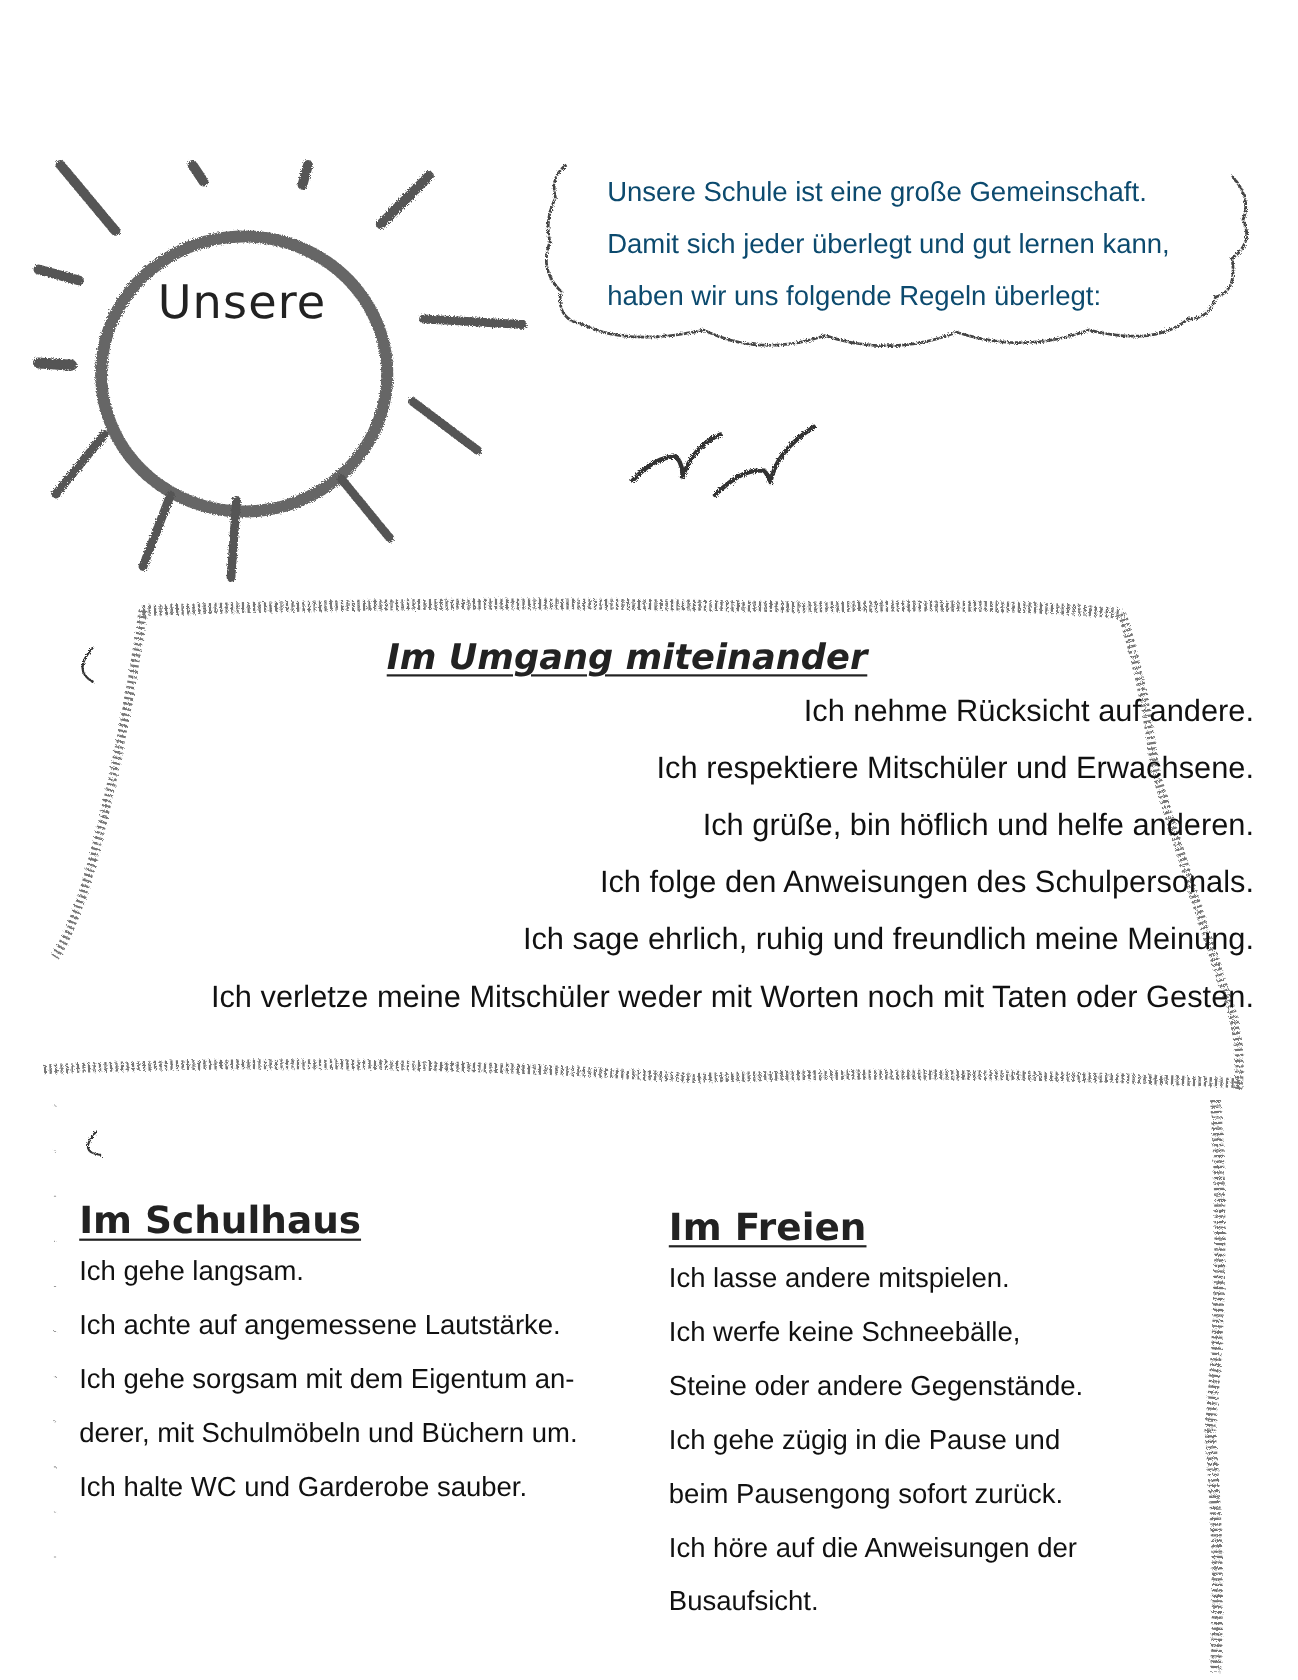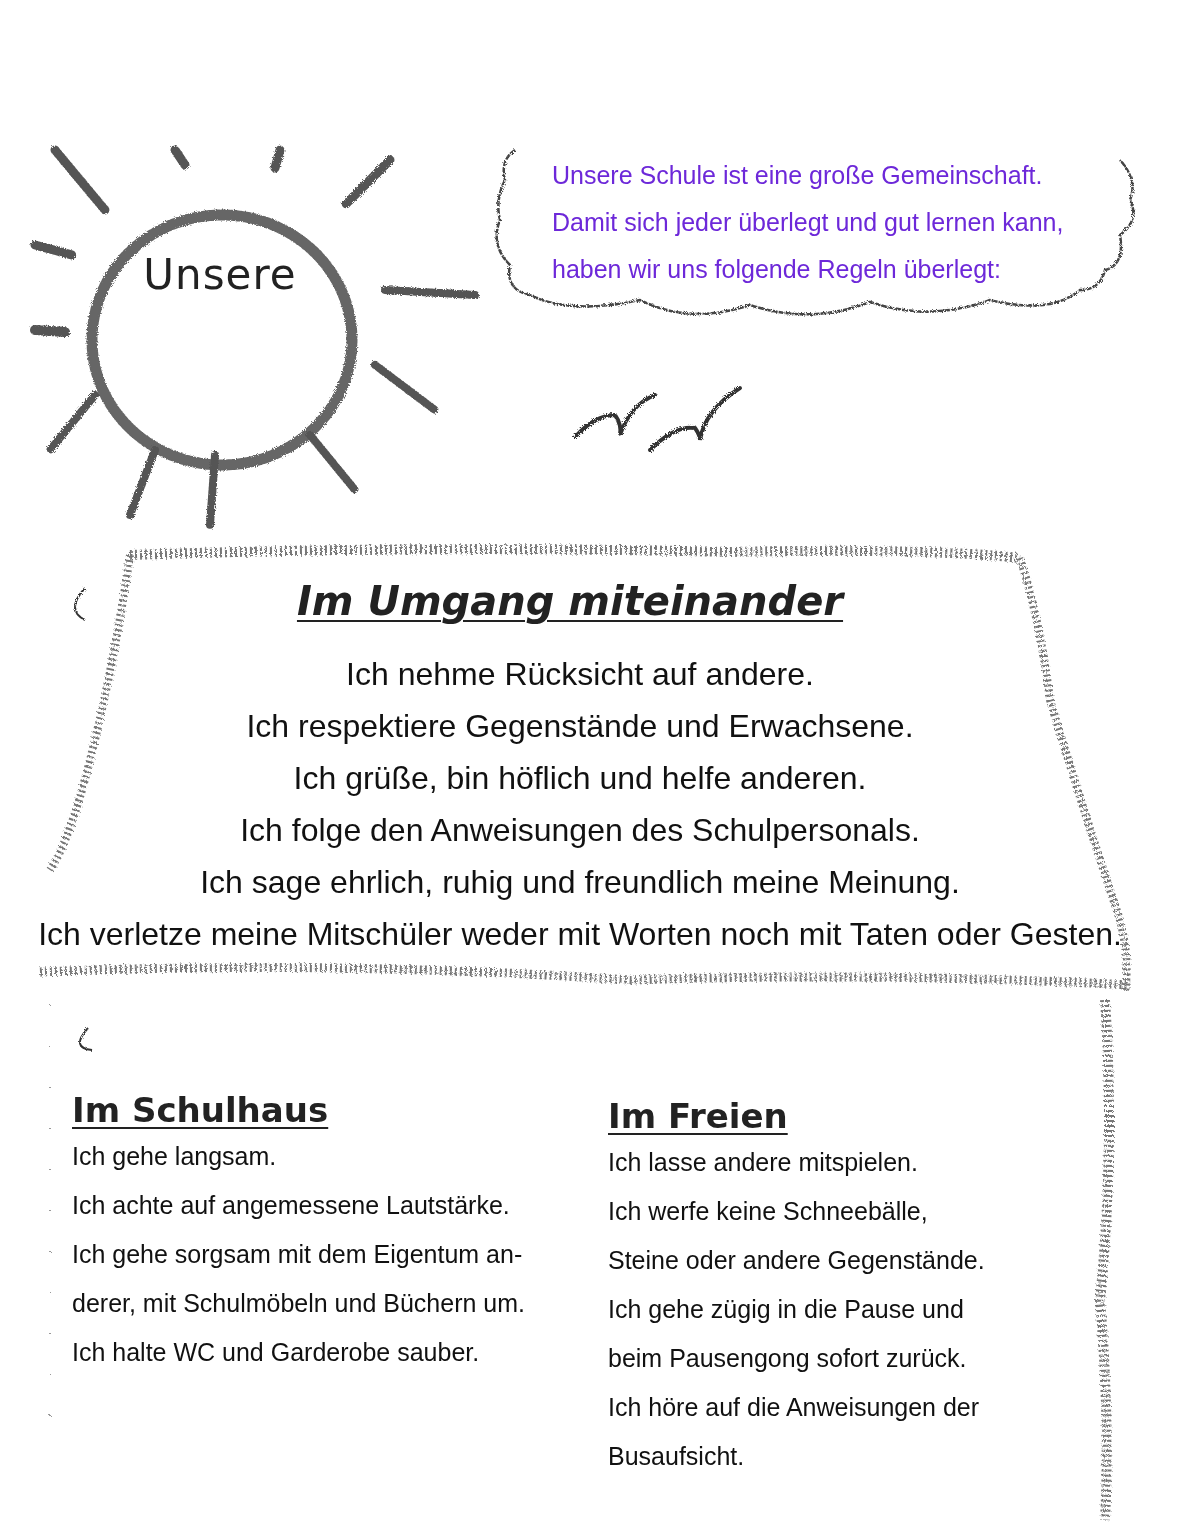--- a/index.html
+++ b/index.html
@@ -3,27 +3,27 @@
 <meta charset="utf-8">
 <style>
   html, body { margin:0; padding:0; background:#fff; }
   body { width:1180px; height:1527px; position:relative; overflow:hidden; color:#111;
          font-family:"Liberation Sans", sans-serif; }
   .abs { position:absolute; }
   .chalk { filter: url(#rough); }
   .sun-title { position:absolute; left:100px; top:240px; width:240px; text-align:center;
     font-family:"DejaVu Sans", sans-serif; font-weight:normal; font-size:42px; line-height:70px;
     color:#222; letter-spacing:1px; }
-  .intro { position:absolute; left:552px; top:152px; font-size:25px; line-height:47px; color:#6d28d9; }
+  .intro { position:absolute; left:552px; top:152px; font-size:25px; line-height:47px; color:#0c4a6e; }
   .intro div { white-space:nowrap; }
   .heading { font-family:"DejaVu Sans", sans-serif; font-weight:bold; text-decoration:underline;
     text-decoration-thickness:2px; text-underline-offset:5px; color:#222; }
-  .mid-title { position:absolute; left:0; width:1140px; top:578px; text-align:center; font-size:40px;
+  .mid-title { position:absolute; left:0; width:1140px; top:578px; text-align:center; font-size:32px;
     font-style:italic; }
-  .mid-rules { position:absolute; left:20px; width:1120px; top:648px; text-align:center; font-size:32px;
+  .mid-rules { position:absolute; left:20px; width:1120px; top:620px; text-align:right; font-size:28px;
     line-height:52px; }
   .mid-rules div { white-space:nowrap; }
   .col { position:absolute; font-size:25px; line-height:49px; }
   .col .heading { font-size:34px; line-height:40px; margin-bottom:2px; }
   .col div.line { white-space:nowrap; }
   .left-col { left:72px; top:1090px; }
   .right-col { left:608px; top:1096px; }
 </style>
 </head>
 <body>
@@ -81,21 +81,21 @@
     <path d="M100 15 Q400 5 700 12 Q900 8 990 18" stroke-width="10"></path>
     <path d="M100 15 Q85 120 60 220 Q40 300 20 330" stroke-width="8"></path>
     <path d="M990 18 Q1010 80 1020 160 Q1050 260 1090 380 Q1100 420 1095 450" stroke-width="8"></path>
     <path d="M10 432 Q300 420 600 440 Q850 432 1100 445" stroke-width="9"></path>
   </g>
   <path d="M55 48 Q35 70 55 80" stroke="#333" stroke-width="2" fill="none"></path>
 </svg>
 <div class="mid-title heading">Im Umgang miteinander</div>
 <div class="mid-rules">
   <div>Ich nehme Rücksicht auf andere.</div>
-  <div>Ich respektiere Gegenstände und Erwachsene.</div>
+  <div>Ich respektiere Mitschüler und Erwachsene.</div>
   <div>Ich grüße, bin höflich und helfe anderen.</div>
   <div>Ich folge den Anweisungen des Schulpersonals.</div>
   <div>Ich sage ehrlich, ruhig und freundlich meine Meinung.</div>
   <div>Ich verletze meine Mitschüler weder mit Worten noch mit Taten oder Gesten.</div>
 </div>
 
 <svg class="abs chalk" style="left:30px;top:1000px" width="1120" height="527" viewBox="0 0 1120 527">
   <path d="M1075 0 Q1085 150 1070 300 Q1080 420 1075 520" stroke="#777" stroke-width="10" fill="none" stroke-dasharray="2 3"></path>
   <path d="M20 5 L20 430" stroke="#999" stroke-width="2" fill="none" stroke-dasharray="1 40"></path>
   <path d="M58 28 Q40 48 62 50" stroke="#333" stroke-width="2" fill="none"></path>

